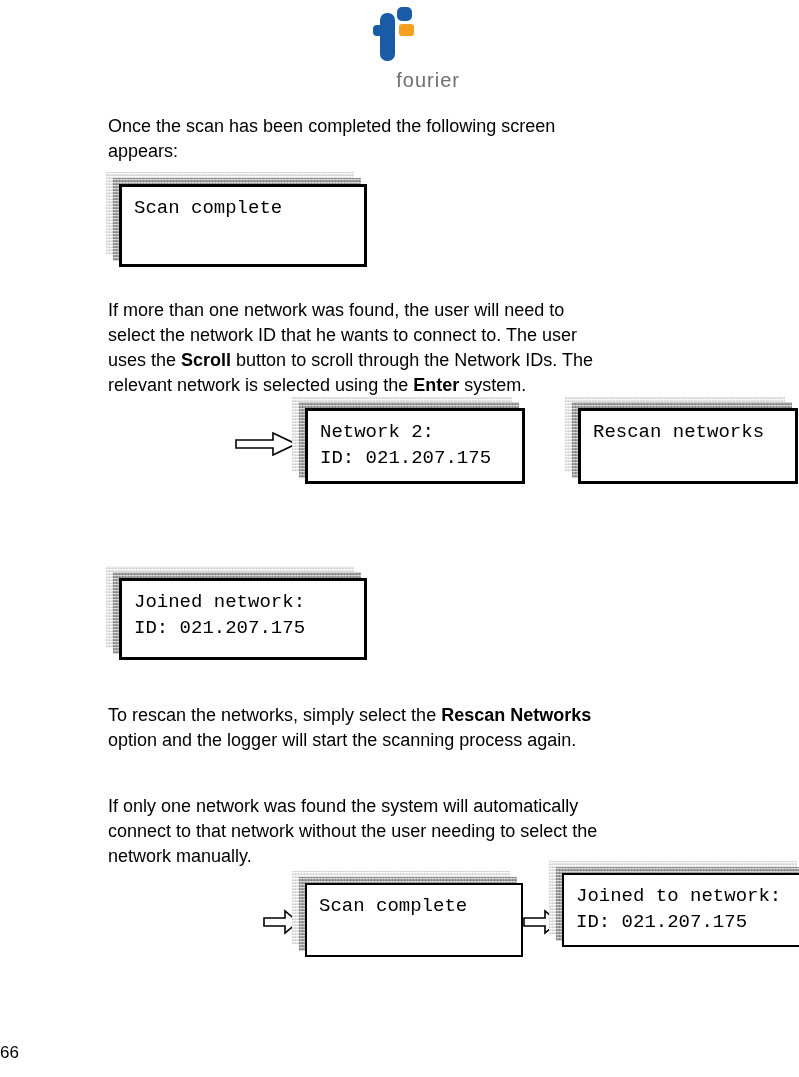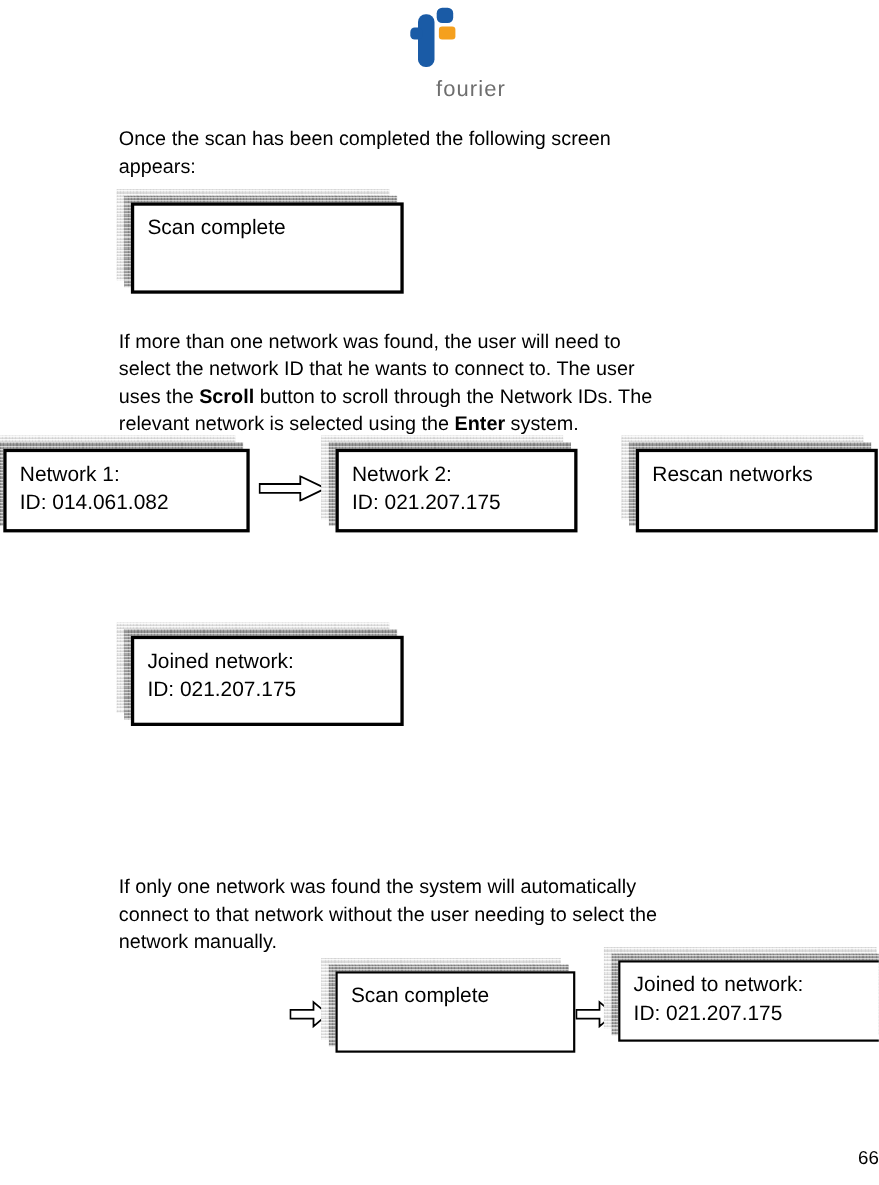--- a/index.html
+++ b/index.html
@@ -22,21 +22,21 @@
   .body-text {
     position:absolute;
     left:108px;
     width:600px;
     font-size:18px;
     line-height:25px;
     white-space:pre-line;
   }
 
   
-  .screen { position:absolute; }
+  .screen { position:absolute;font-family:Liberation Mono, monospace; }
   .screen .sh { position:absolute; width:100%; height:100%; }
   .sh-light {
     left:-13px; top:-12px;
     background-color:#ebebeb;
     background-image:
       repeating-linear-gradient(0deg, rgba(255,255,255,.75) 0 1px, rgba(190,190,190,.35) 1px 2px, transparent 2px 3px),
       repeating-linear-gradient(90deg, rgba(200,200,200,.45) 0 1px, transparent 1px 3px);
   }
   .sh-dark {
     left:-6px; top:-6px;
@@ -55,21 +55,21 @@
     white-space:pre-line;
   }
   .thin .screen-main { border-width:2px; }
 
   
   .arrow { position:absolute; }
 
   
   .page-number {
     position:absolute; left:0; top:1043px;
-    width:799px; text-align:right;
+    width:799px; text-align:left;
     font-size:17px;
   }
 </style>
 </head>
 <body>
 
 <div class="page">
 
   <div class="logo">
     <svg width="120" height="60" viewBox="0 0 120 60">
@@ -88,26 +88,20 @@
     <div class="sh sh-light"></div>
     <div class="sh sh-dark"></div>
     <div class="screen-main">Scan complete</div>
   </div>
 
   <p class="body-text" style="top:298px"><span>If more than one network was found, the user will need to
 select the network ID that he wants to connect to. The user
 uses the </span><b>Scroll</b><span> button to scroll through the Network IDs. The
 relevant network is selected using the </span><b>Enter</b><span> system.</span></p>
 
-  <div class="screen" style="left:3px; top:408px; width:224px; height:76px">
-    <div class="sh sh-light"></div>
-    <div class="sh sh-dark"></div>
-    <div class="screen-main">Network 1:
-ID: 014.061.082</div>
-  </div>
 
   <svg class="arrow" style="left:235px; top:432px" width="62" height="24" viewBox="0 0 62 24">
     <path d="M1,8 H38 V1 L61,12 L38,23 V16 H1 Z" fill="#ffffff" stroke="#000" stroke-width="1.6"></path>
   </svg>
 
   <div class="screen" style="left:305px; top:408px; width:220px; height:76px">
     <div class="sh sh-light"></div>
     <div class="sh sh-dark"></div>
     <div class="screen-main">Network 2:
 ID: 021.207.175</div>
@@ -120,20 +114,22 @@
   </div>
 
 
   <div class="screen" style="left:119px; top:578px; width:248px; height:82px">
     <div class="sh sh-light"></div>
     <div class="sh sh-dark"></div>
     <div class="screen-main">Joined network:
 ID: 021.207.175</div>
   </div>
 
+  <p class="body-text" style="top:703px"><span>To rescan the networks, simply select the </span><b>Rescan Networks</b><span>
+option and the logger will start the scanning process again.</span></p>
 
   <p class="body-text" style="top:794px"><span>If only one network was found the system will automatically
 connect to that network without the user needing to select the
 network manually.</span></p>
 
 
   <svg class="arrow" style="left:263px; top:909px" width="36" height="26" viewBox="0 0 36 26">
     <path d="M1,9 H22 V2 L35,13 L22,24 V17 H1 Z" fill="#ffffff" stroke="#000" stroke-width="1.6"></path>
   </svg>
 

